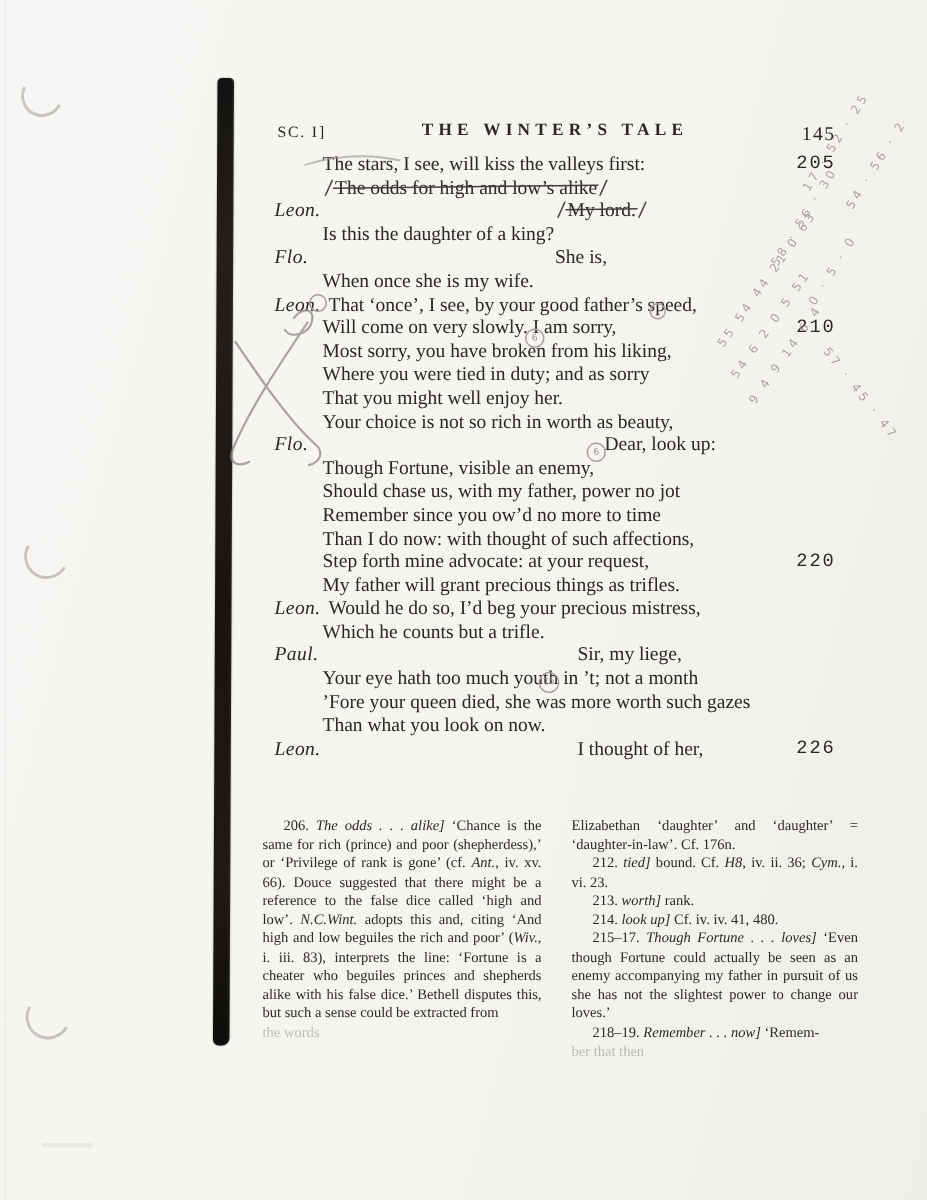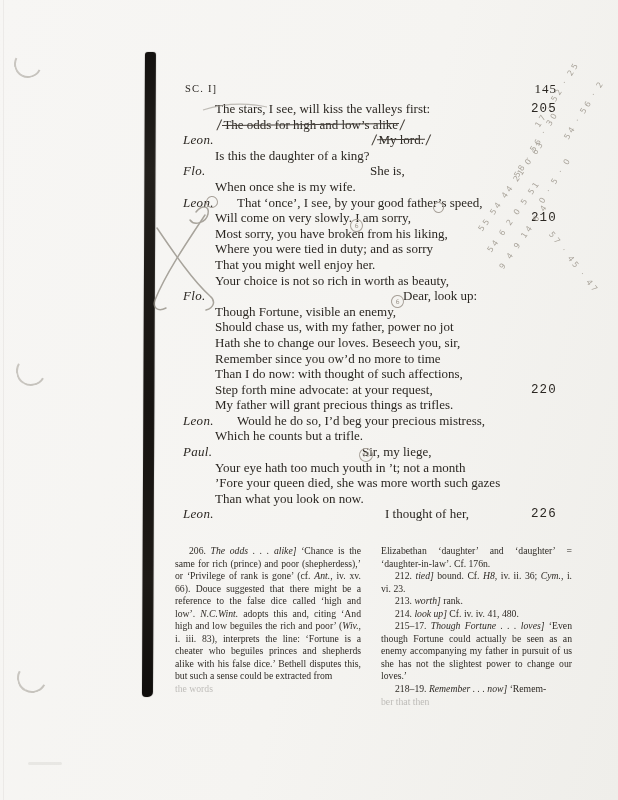--- a/index.html
+++ b/index.html
@@ -29,21 +29,21 @@
   
   .hdr{position:absolute;left:183px;top:81px;width:374px;height:16px;}
   .scene{position:absolute;left:2px;top:2px;font-size:10.5px;letter-spacing:1.2px;}
   .rtitle{position:absolute;left:50%;transform:translateX(-50%);top:0;font-weight:700;font-size:11.5px;letter-spacing:3.5px;}
   .pnum{position:absolute;right:0;top:0;font-size:13px;letter-spacing:1px;}
   
   .play{position:absolute;left:183px;top:101px;width:374px;font-size:13px;}
   .vl{position:relative;height:15.6px;line-height:15.6px;white-space:nowrap;}
   .ind{margin-left:32px;}
   .sp{font-style:italic;letter-spacing:.3px;}
-  .aft{margin-left:20px;}
+  .aft{margin-left:2px;}
   .rp{position:absolute;top:0;}
   .num{position:absolute;right:0;top:1px;font-size:12.5px;letter-spacing:1.2px;font-family:Liberation Mono, monospace;}
   .strike{position:relative;white-space:nowrap;}
   .strike::after{content:"";position:absolute;left:-1px;right:-1px;top:7px;height:1.4px;
     background:#46403a;transform:rotate(-.7deg);}
   .slash{display:inline-block;font-family:"DejaVu Sans",sans-serif;color:#46403a;
     font-size:13px;margin:0 2px;transform:skewX(-8deg);}
   
   .fncol{position:absolute;top:545px;font-size:9.7px;line-height:12.55px;text-align:justify;color:#2e2a25;}
   .fnl{left:175px;width:186px;}
@@ -67,20 +67,21 @@
 
   <div class="paper-edge"></div>
   <div class="strip"></div>
   <div class="hole h1"></div>
   <div class="hole h2"></div>
   <div class="hole h3"></div>
   <div class="smudge"></div>
 
   <div class="hdr">
     <span class="scene">SC. I]</span>
+    <span class="rtitle">THE WINTER’S TALE</span>
     <span class="pnum">145</span>
   </div>
 
   <div class="play">
     <div class="vl">
       <span class="ind">The stars, I see, will kiss the valleys first:</span>
       <span class="num">205</span>
     </div>
     <div class="vl">
       <span class="ind"><span class="slash">/</span><span class="strike">The odds for high and low’s alike</span><span class="slash">/</span></span>
@@ -123,23 +124,20 @@
       <span class="sp">Flo.</span>
       <span class="rp" style="left:220px">Dear, look up:</span>
     </div>
     <div class="vl">
       <span class="ind">Though Fortune, visible an enemy,</span>
     </div>
     <div class="vl">
       <span class="ind">Should chase us, with my father, power no jot</span>
     </div>
     <div class="vl">
-      <span class="ind">Hath she to change our loves. Beseech you, sir,</span>
-    </div>
-    <div class="vl">
       <span class="ind">Remember since you ow’d no more to time</span>
     </div>
     <div class="vl">
       <span class="ind">Than I do now: with thought of such affections,</span>
     </div>
     <div class="vl">
       <span class="ind">Step forth mine advocate: at your request,</span>
       <span class="num">220</span>
     </div>
     <div class="vl">
@@ -147,21 +145,21 @@
     </div>
     <div class="vl">
       <span class="sp">Leon.</span>
       <span class="aft">Would he do so, I’d beg your precious mistress,</span>
     </div>
     <div class="vl">
       <span class="ind">Which he counts but a trifle.</span>
     </div>
     <div class="vl">
       <span class="sp">Paul.</span>
-      <span class="rp" style="left:179px">Sir, my liege,</span>
+      <span class="rp" style="left:202px">Sir, my liege,</span>
     </div>
     <div class="vl">
       <span class="ind">Your eye hath too much youth in ’t; not a month</span>
     </div>
     <div class="vl">
       <span class="ind">’Fore your queen died, she was more worth such gazes</span>
     </div>
     <div class="vl">
       <span class="ind">Than what you look on now.</span>
     </div>

